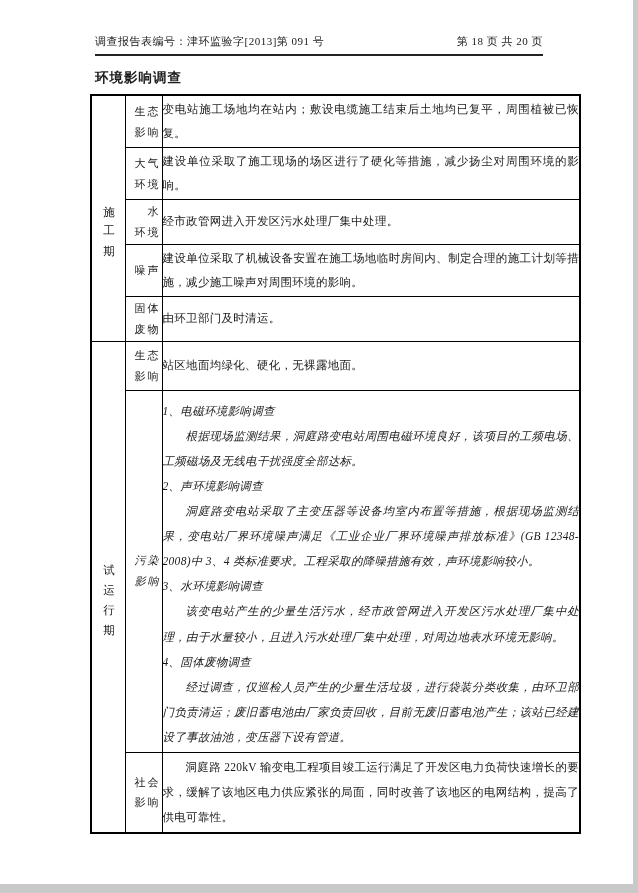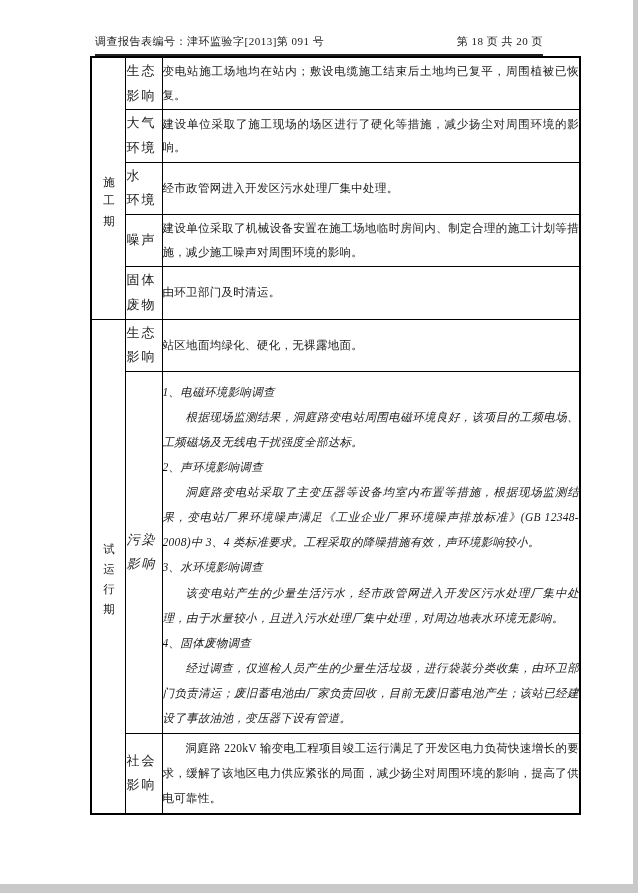--- a/index.html
+++ b/index.html
@@ -66,22 +66,22 @@
     display: inline-block;
     writing-mode: vertical-rl;
     text-orientation: upright;
     font-size: 11.5px;
     letter-spacing: 20px;
     margin-bottom: -20px;
     line-height: 1;
   }
 
   td.aspect {
-    text-align: left;
-    font-size: 13px;
+    text-align: right;
+    font-size: 11px;
     letter-spacing: 2px;
     line-height: 1.9;
     white-space: pre-line;
   }
 
   td.cell { padding: 2px 0; font-size: 11.5px; }
   .single {
     line-height: 2.05;
     text-align: justify;
     letter-spacing: 0.3px;
@@ -107,20 +107,21 @@
 <body>
 
 <div class="page">
   <div class="content">
 
     <div class="doc-header">
       <span>调查报告表编号：津环监验字[2013]第 091 号</span>
       <span>第 18 页 共 20 页</span>
     </div>
 
+    <div class="section-title">环境影响调查</div>
 
     <table class="impact-table">
       <colgroup>
           <col class="c1">
           <col class="c2">
           <col class="c3">
         </colgroup>
       <tbody>
 
         <tr class="r-eco1">
@@ -188,20 +189,20 @@
             <p class="block para">该变电站产生的少量生活污水，经市政管网进入开发区污水处理厂集中处理，由于水量较小，且进入污水处理厂集中处理，对周边地表水环境无影响。</p>
             <p class="block heading">4、固体废物调查</p>
             <p class="block para">经过调查，仅巡检人员产生的少量生活垃圾，进行袋装分类收集，由环卫部门负责清运；废旧蓄电池由厂家负责回收，目前无废旧蓄电池产生；该站已经建设了事故油池，变压器下设有管道。</p>
           </td>
         </tr>
 
         <tr class="r-social">
           <td class="aspect">社会
 影响</td>
           <td class="cell">
-            <p class="para-indent">洞庭路 220kV 输变电工程项目竣工运行满足了开发区电力负荷快速增长的要求，缓解了该地区电力供应紧张的局面，减少扬尘对周围环境的影响，提高了供电可靠性。</p>
+            <p class="para-indent">洞庭路 220kV 输变电工程项目竣工运行满足了开发区电力负荷快速增长的要求，缓解了该地区电力供应紧张的局面，同时改善了该地区的电网结构，提高了供电可靠性。</p>
           </td>
         </tr>
 
       </tbody>
     </table>
   </div>
 </div>
 
 </body></html>

